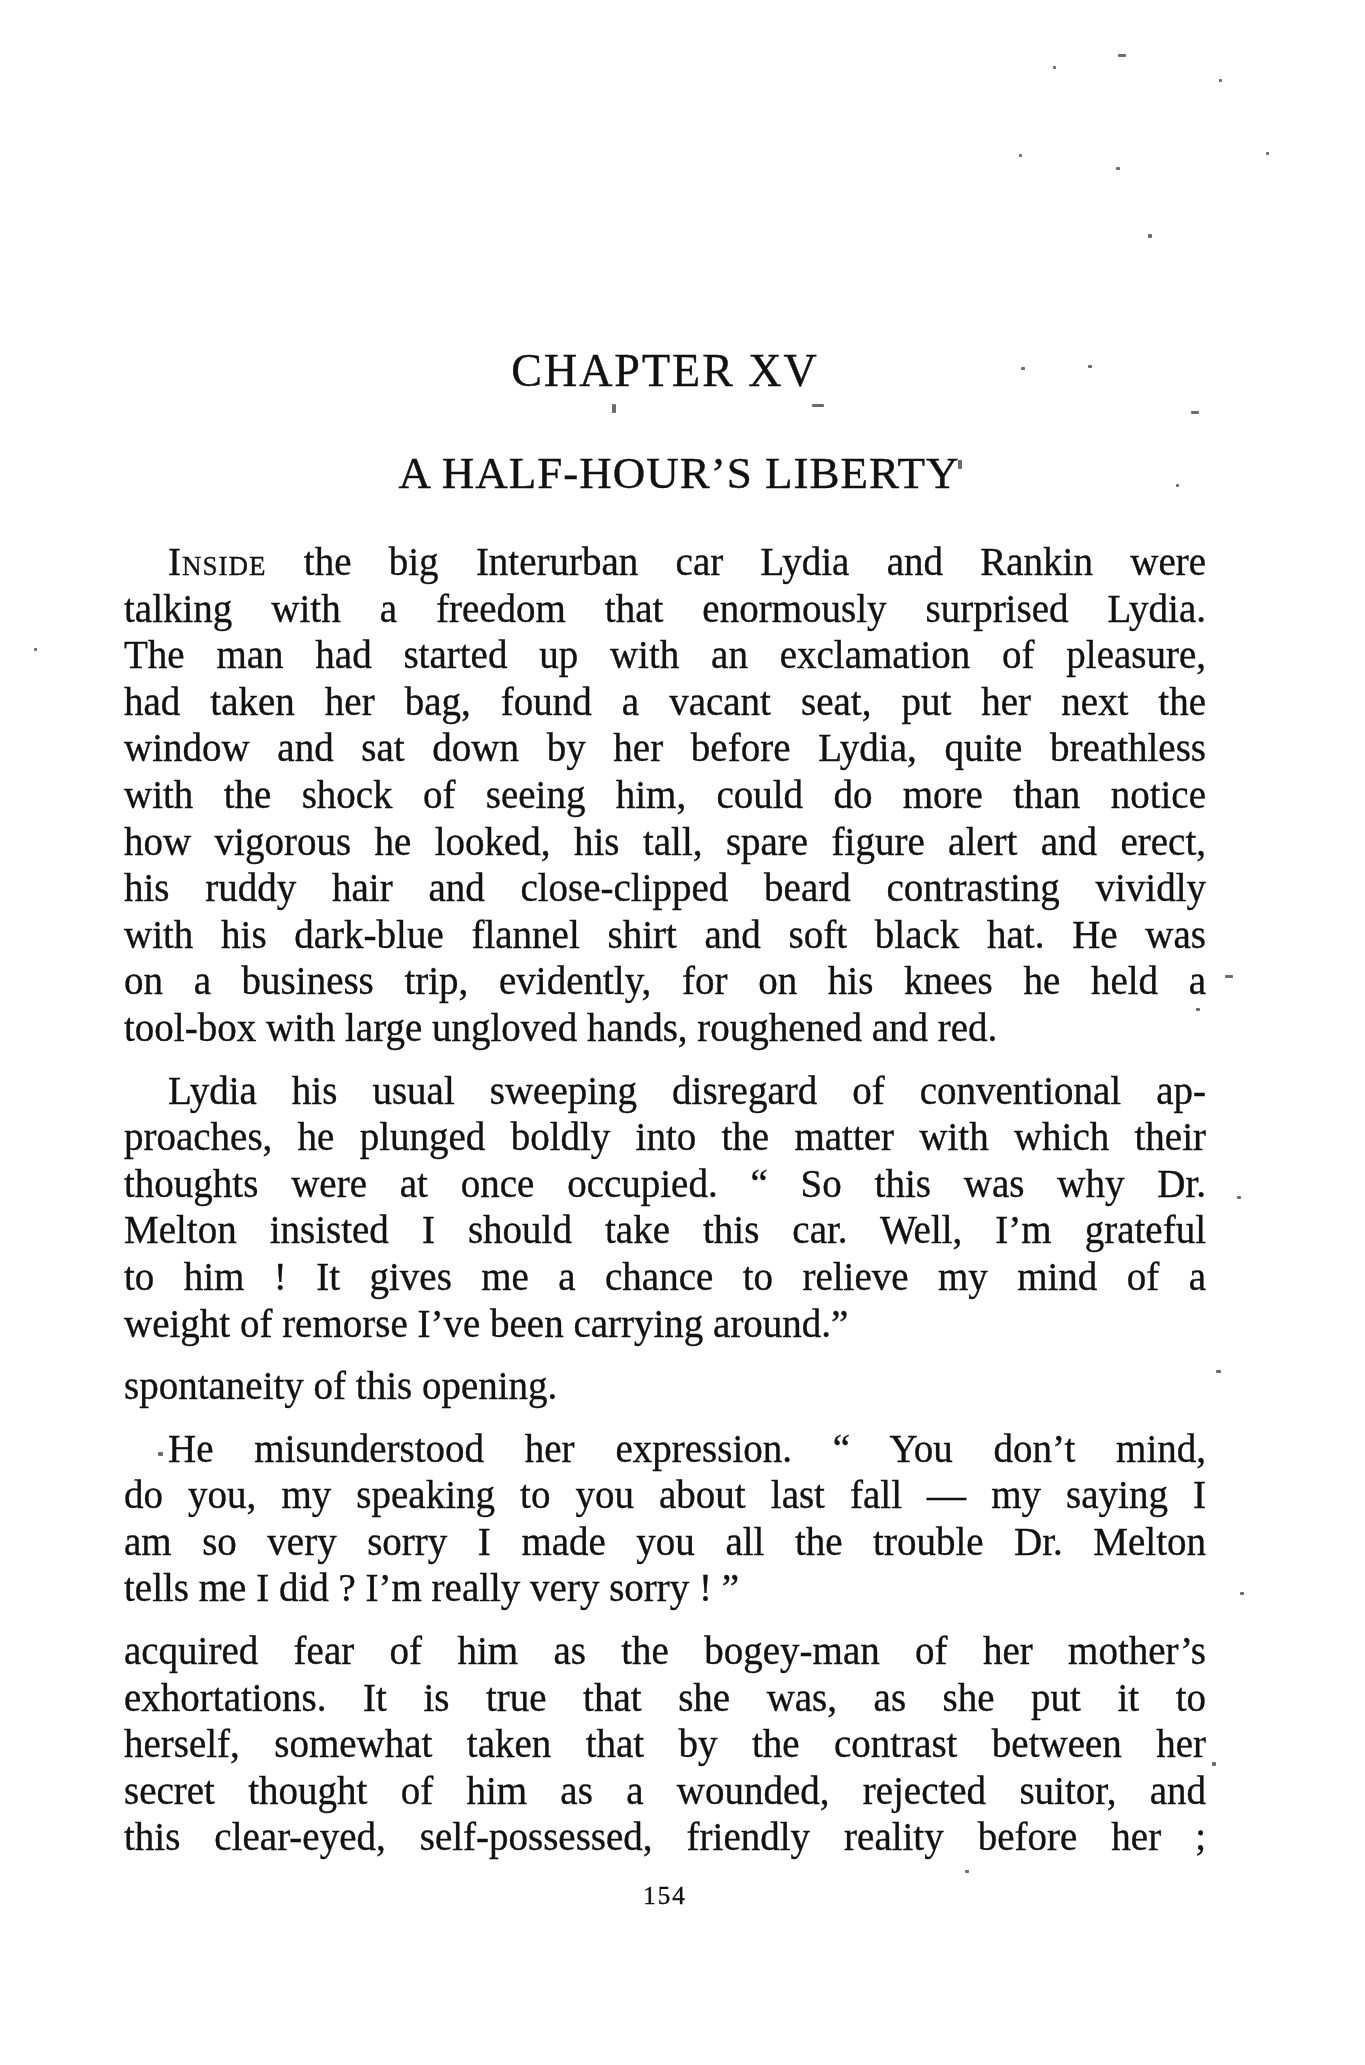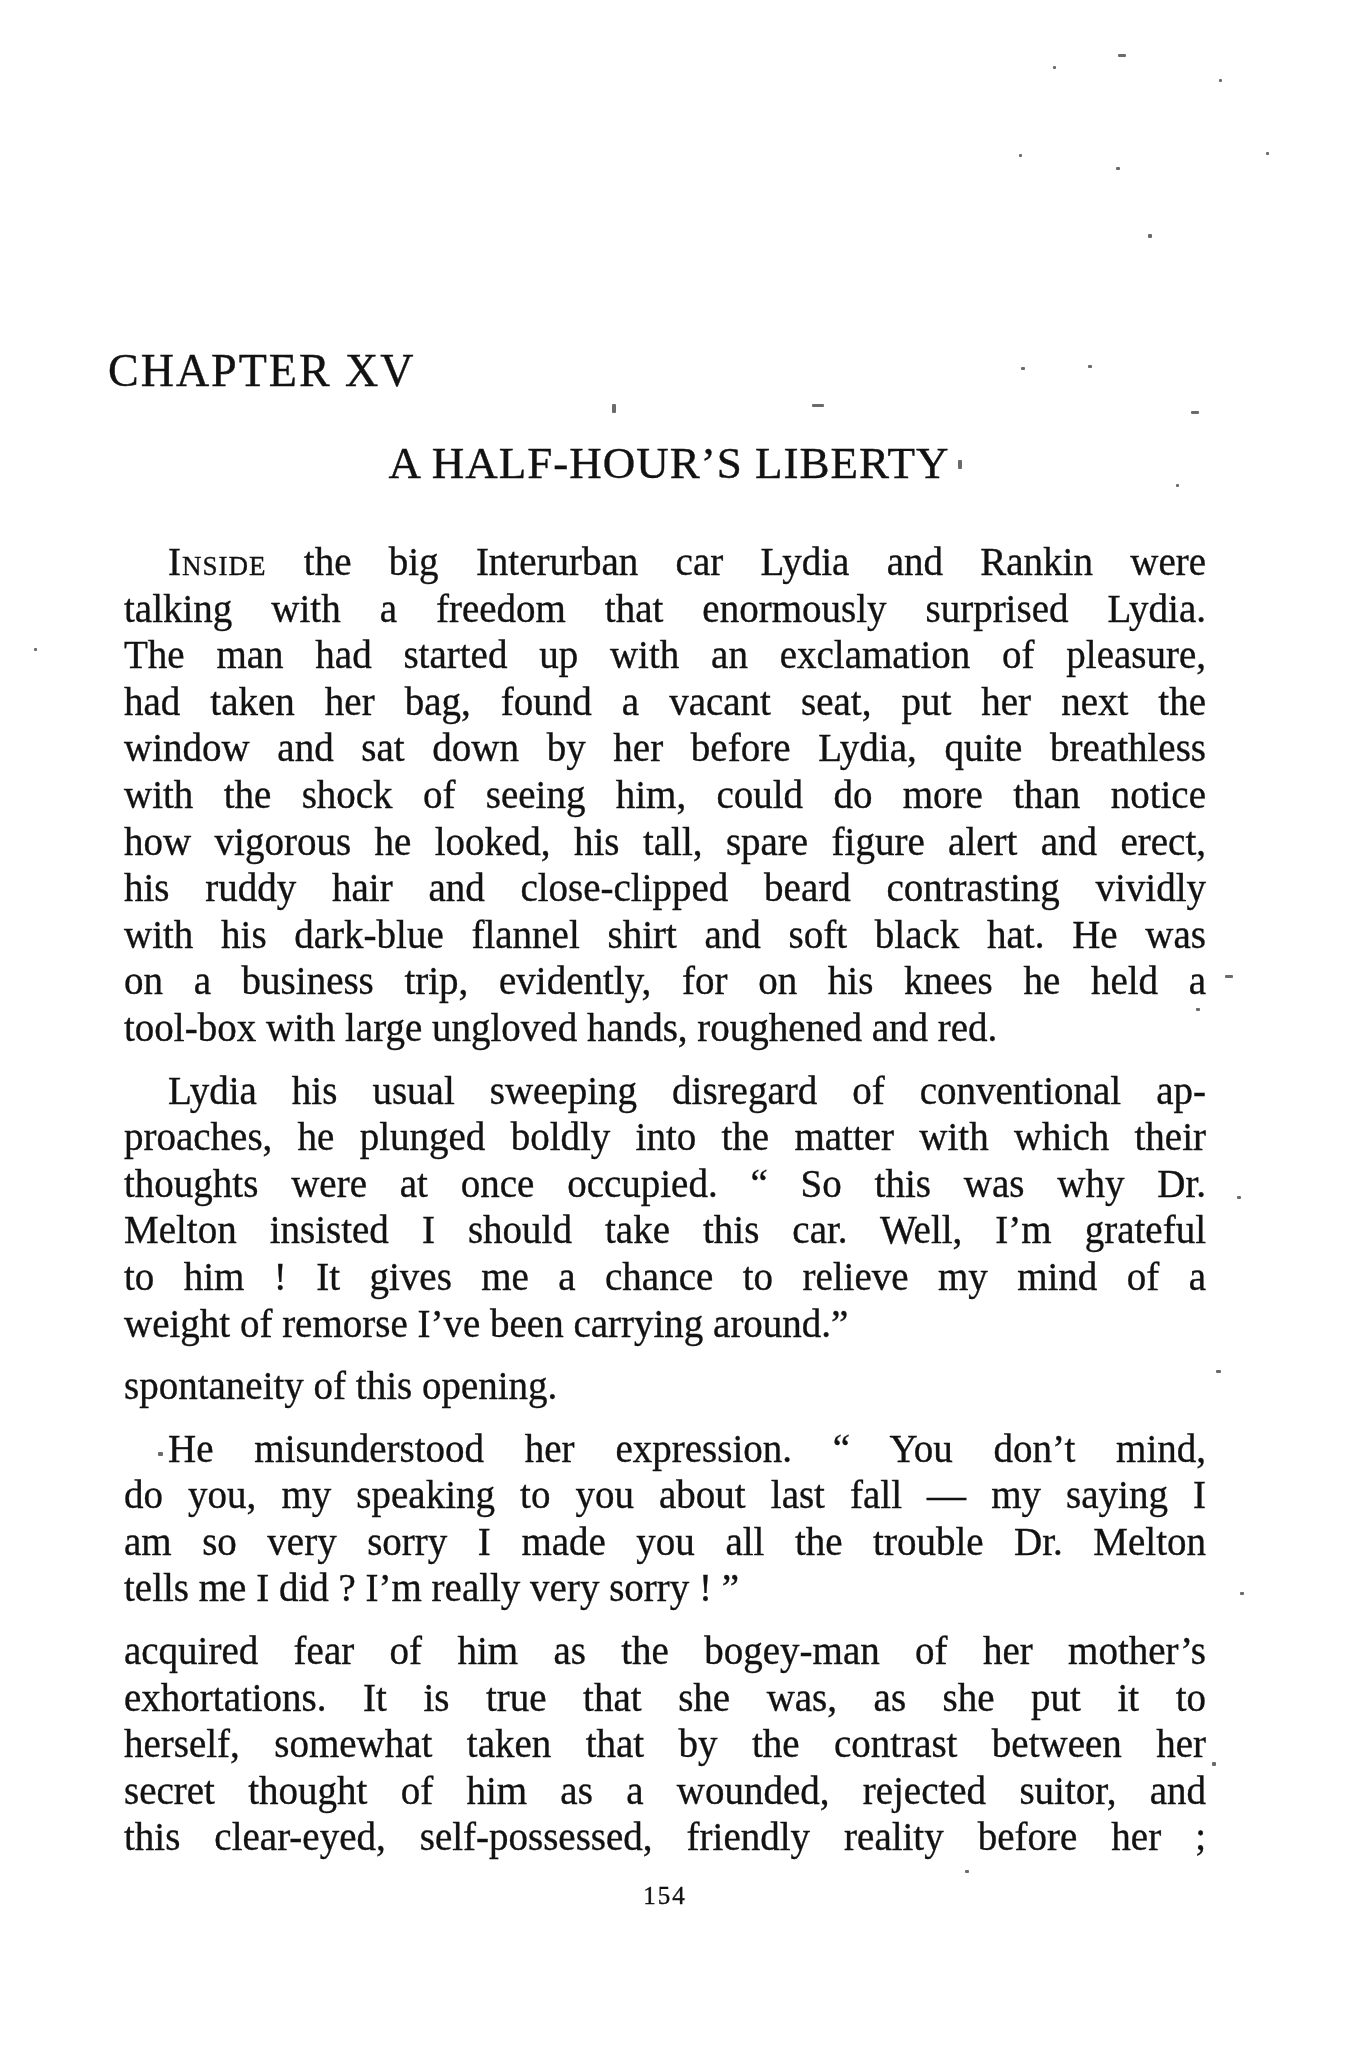--- a/index.html
+++ b/index.html
@@ -15,33 +15,34 @@
     overflow: hidden;
     font-family: "Liberation Serif", "DejaVu Serif", serif;
     color: #121212;
   }
   .chapter-heading {
     position: absolute;
     top: 349px;
     left: 108px;
     width: 1114px;
     margin: 0;
+    text-align: center;
     font-size: 46px;
     font-weight: normal;
     letter-spacing: 2px;
     line-height: 44px;
     -webkit-text-stroke: 0.4px #121212;
     white-space: nowrap;
   }
   .chapter-title {
     position: absolute;
     top: 437px;
     left: 108px;
     width: 1114px;
-    margin: 4px;
+    margin: 14px;
     text-align: center;
     font-size: 45px;
     font-weight: normal;
     letter-spacing: 1px;
     line-height: 44px;
     -webkit-text-stroke: 0.4px #121212;
     white-space: nowrap;
   }
   .body-text {
     position: absolute;

